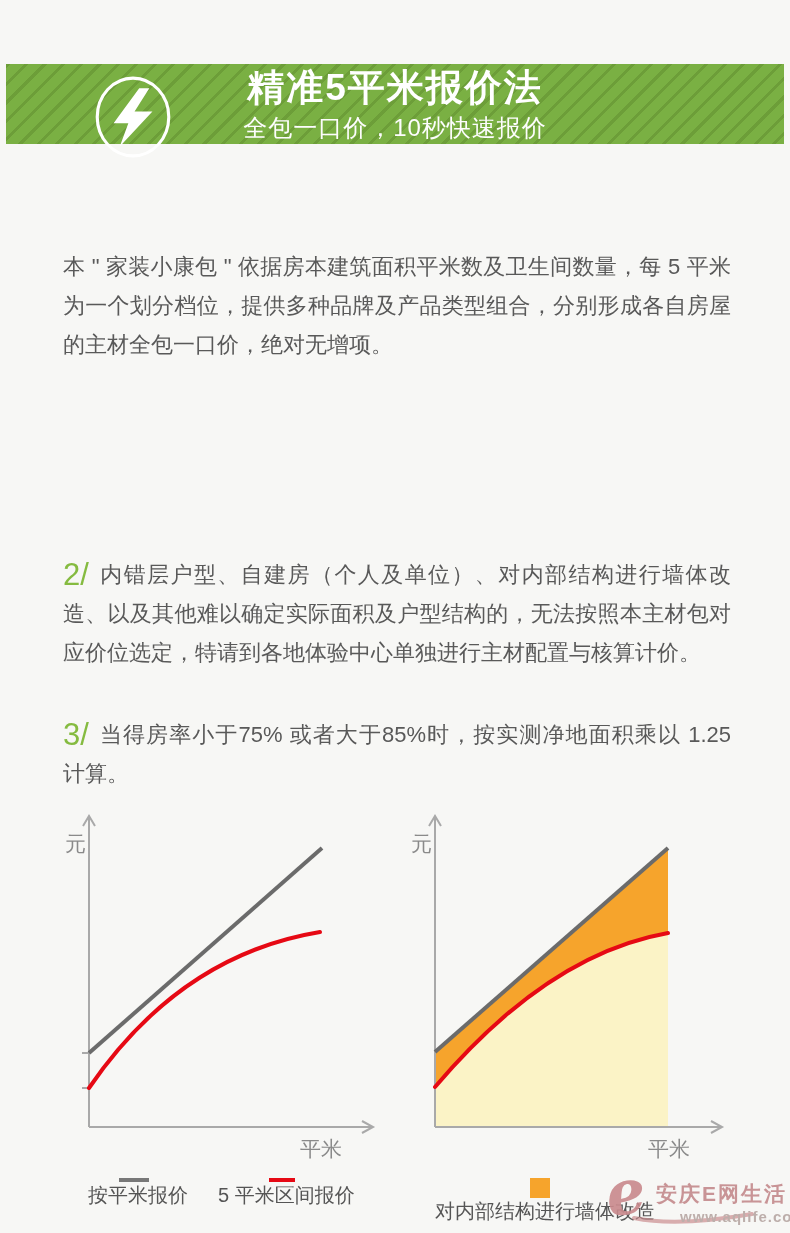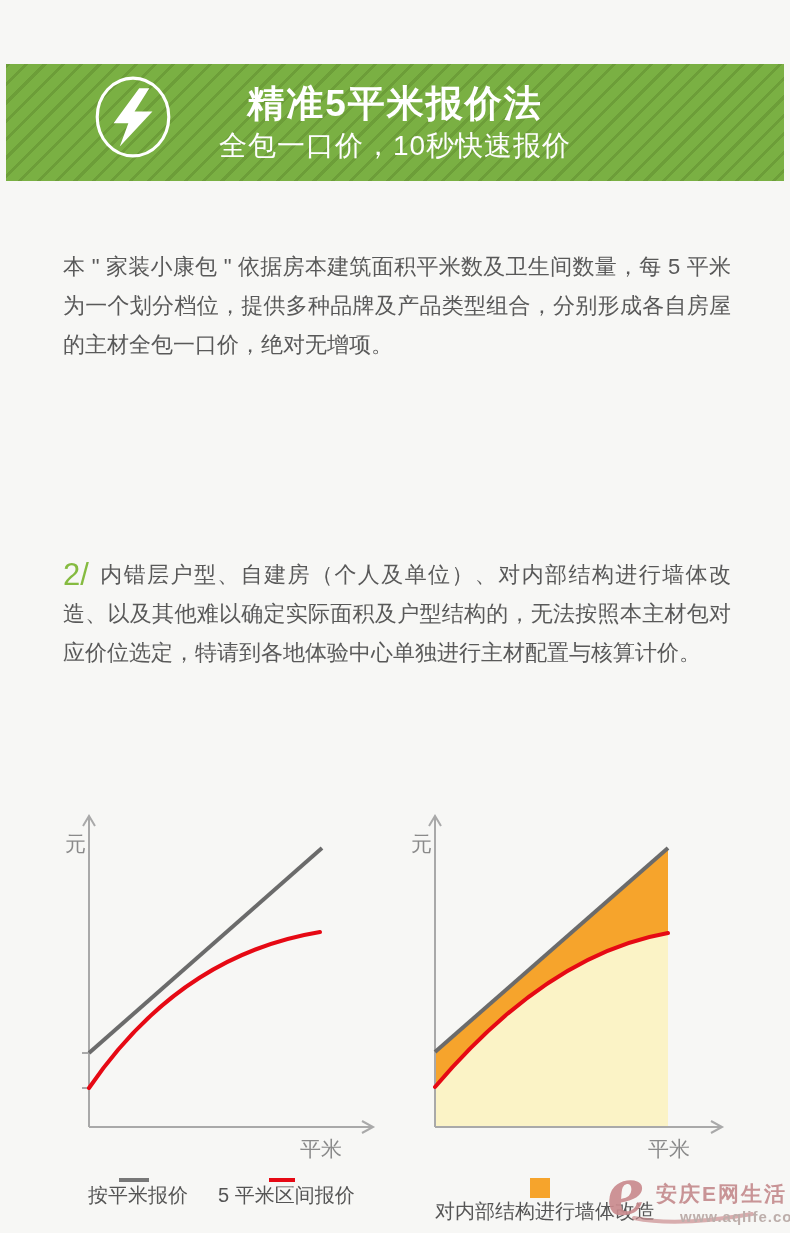--- a/index.html
+++ b/index.html
@@ -4,31 +4,31 @@
 <style>
   html,body { margin:0; padding:0; }
   .page {
     position:relative; width:790px; height:1233px;
     background:#f7f7f5; overflow:hidden;
     font-family:"Liberation Sans", sans-serif;
     color:#595959;
   }
   
   .banner {
-    position:absolute; left:6px; top:64px; width:778px; height:117px;
+    position:absolute; left:6px; top:64px; width:778px; height:80px;
     background-color:#7ab043;
     background-image:repeating-linear-gradient(135deg, rgba(55,85,15,0.20) 0 3px, transparent 3px 13px);
     display:flex; flex-direction:column; justify-content:center; align-items:center;
   }
   .banner-icon { position:absolute; left:88px; top:11px; width:78px; height:84px; }
   .banner-title {
     font-size:37px; font-weight:bold; color:#ffffff; letter-spacing:2px; line-height:1.15;
   }
   .banner-subtitle {
-    font-size:28px; color:#fdfdfd; margin-top:5px; letter-spacing:1px; line-height:1.1;
+    font-size:24px; color:#fdfdfd; margin-top:5px; letter-spacing:1px; line-height:1.1;
   }
   
   .text-block {
     position:absolute; left:63px; width:668px;
     font-size:22px; line-height:39px; color:#595959; text-align:justify;
   }
   #intro  { top:225px; }
   #point1 { top:381px; }
   #point2 { top:533px; }
   #point3 { top:693px; }
@@ -86,20 +86,21 @@
     </div>
     <div class="banner-title">精准5平米报价法</div>
     <div class="banner-subtitle">全包一口价，10秒快速报价</div>
   </div>
 
   <p class="text-block" id="intro">本 " 家装小康包 " 依据房本建筑面积平米数及卫生间数量，每 5 平米为一个划分档位，提供多种品牌及产品类型组合，分别形成各自房屋的主材全包一口价，绝对无增项。</p>
 
 
   <p class="text-block" id="point2"><span class="pt-num">2/</span><span>内错层户型、自建房（个人及单位）、对内部结构进行墙体改造、以及其他难以确定实际面积及户型结构的，无法按照本主材包对应价位选定，特请到各地体验中心单独进行主材配置与核算计价。</span></p>
 
+  <p class="text-block" id="point3"><span class="pt-num">3/</span><span>当得房率小于75% 或者大于85%时，按实测净地面积乘以 1.25 计算。</span></p>
 
   <svg class="chart-svg" id="chart-left" width="330" height="360" viewBox="0 0 330 360">
 
     <line class="axis" x1="34" y1="10" x2="34" y2="319"></line>
     <line class="axis" x1="34" y1="319" x2="316" y2="319"></line>
     <path class="axis" d="M28 18 L34 8 L40 18"></path>
     <path class="axis" d="M307 313 L318 319 L307 325"></path>
     <line class="axis" x1="27" y1="245" x2="34" y2="245"></line>
     <line class="axis" x1="27" y1="280" x2="34" y2="280"></line>
 

